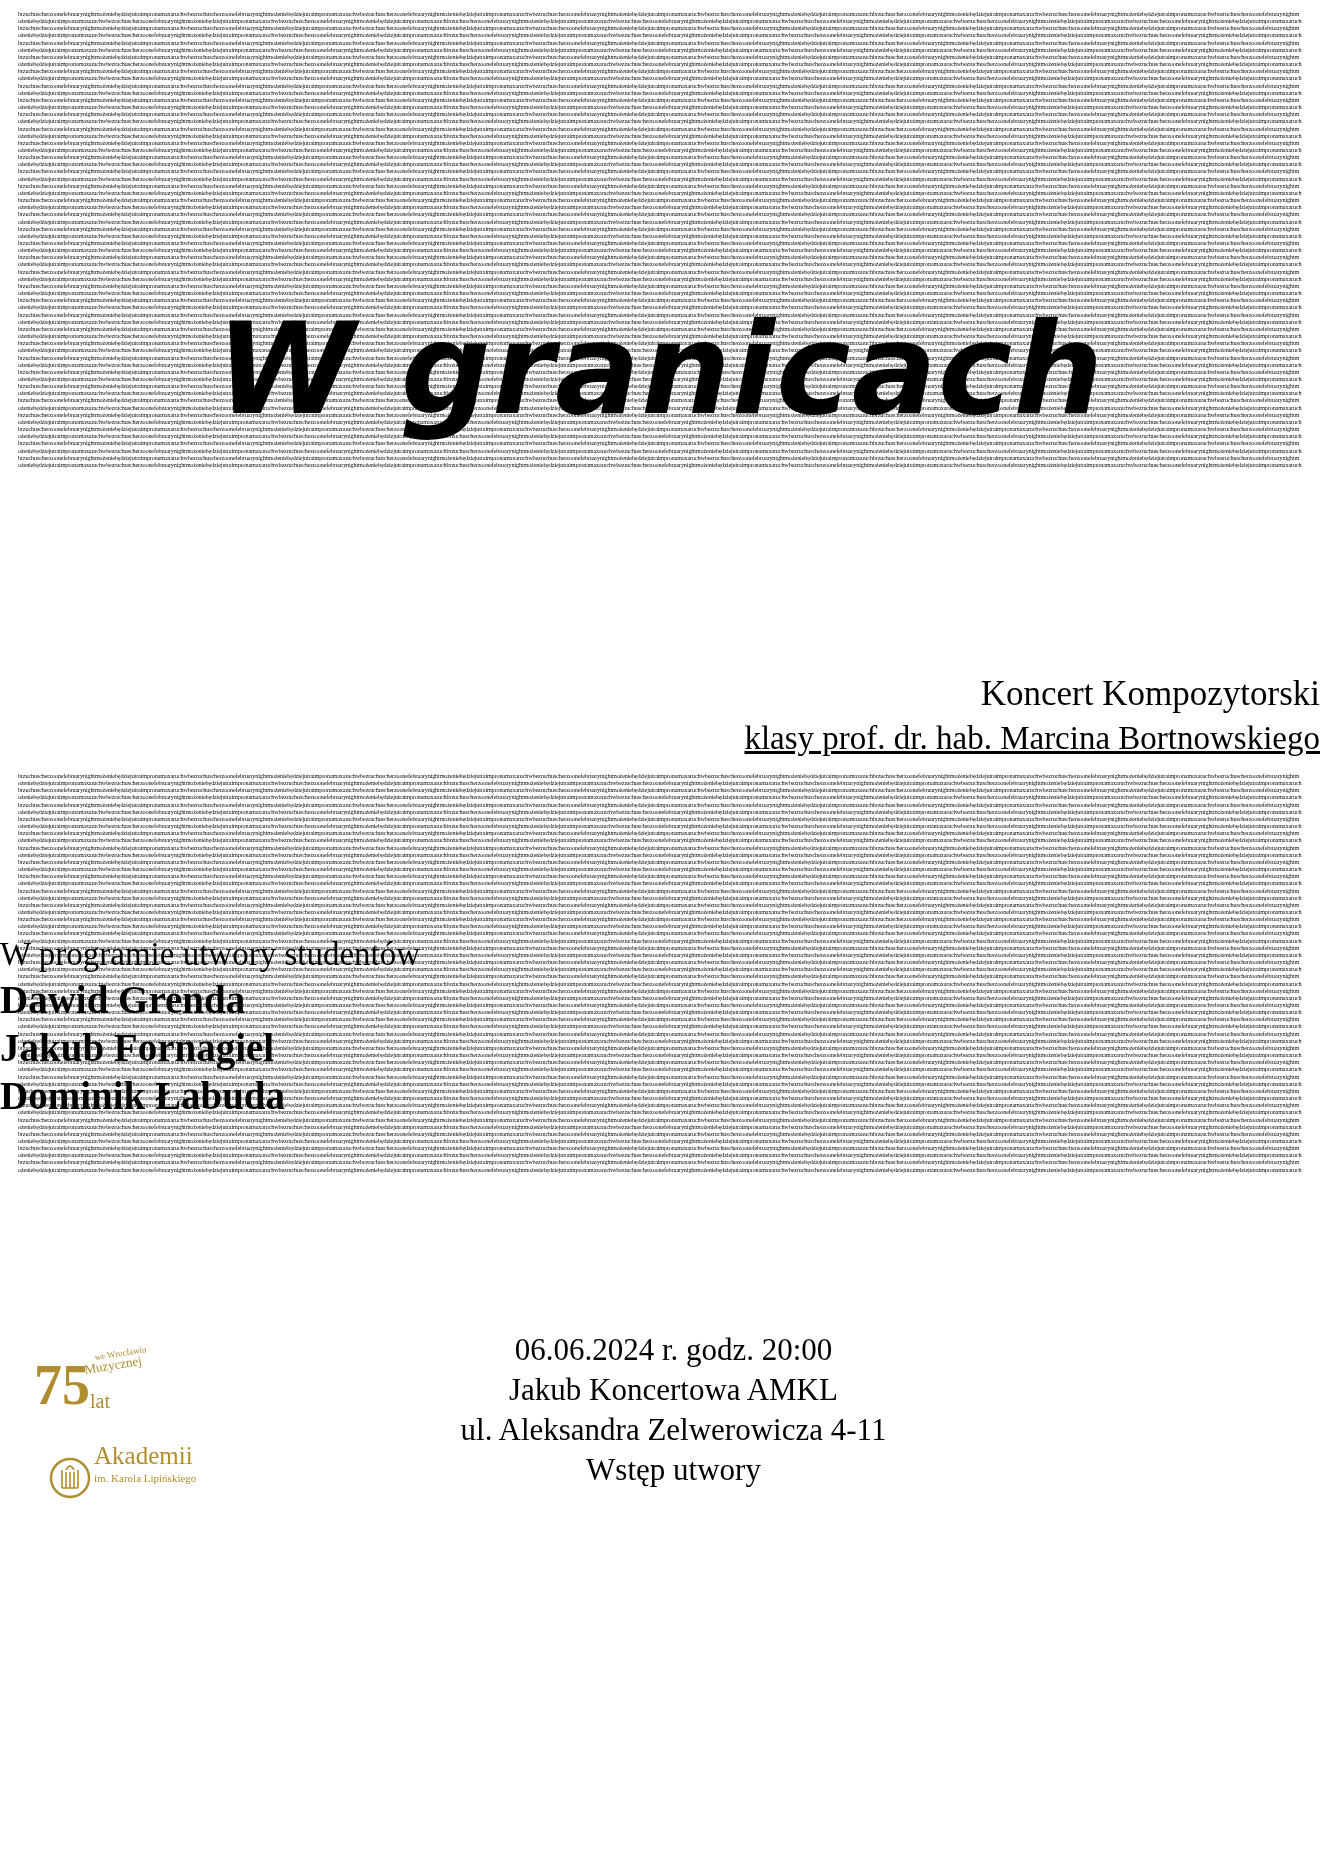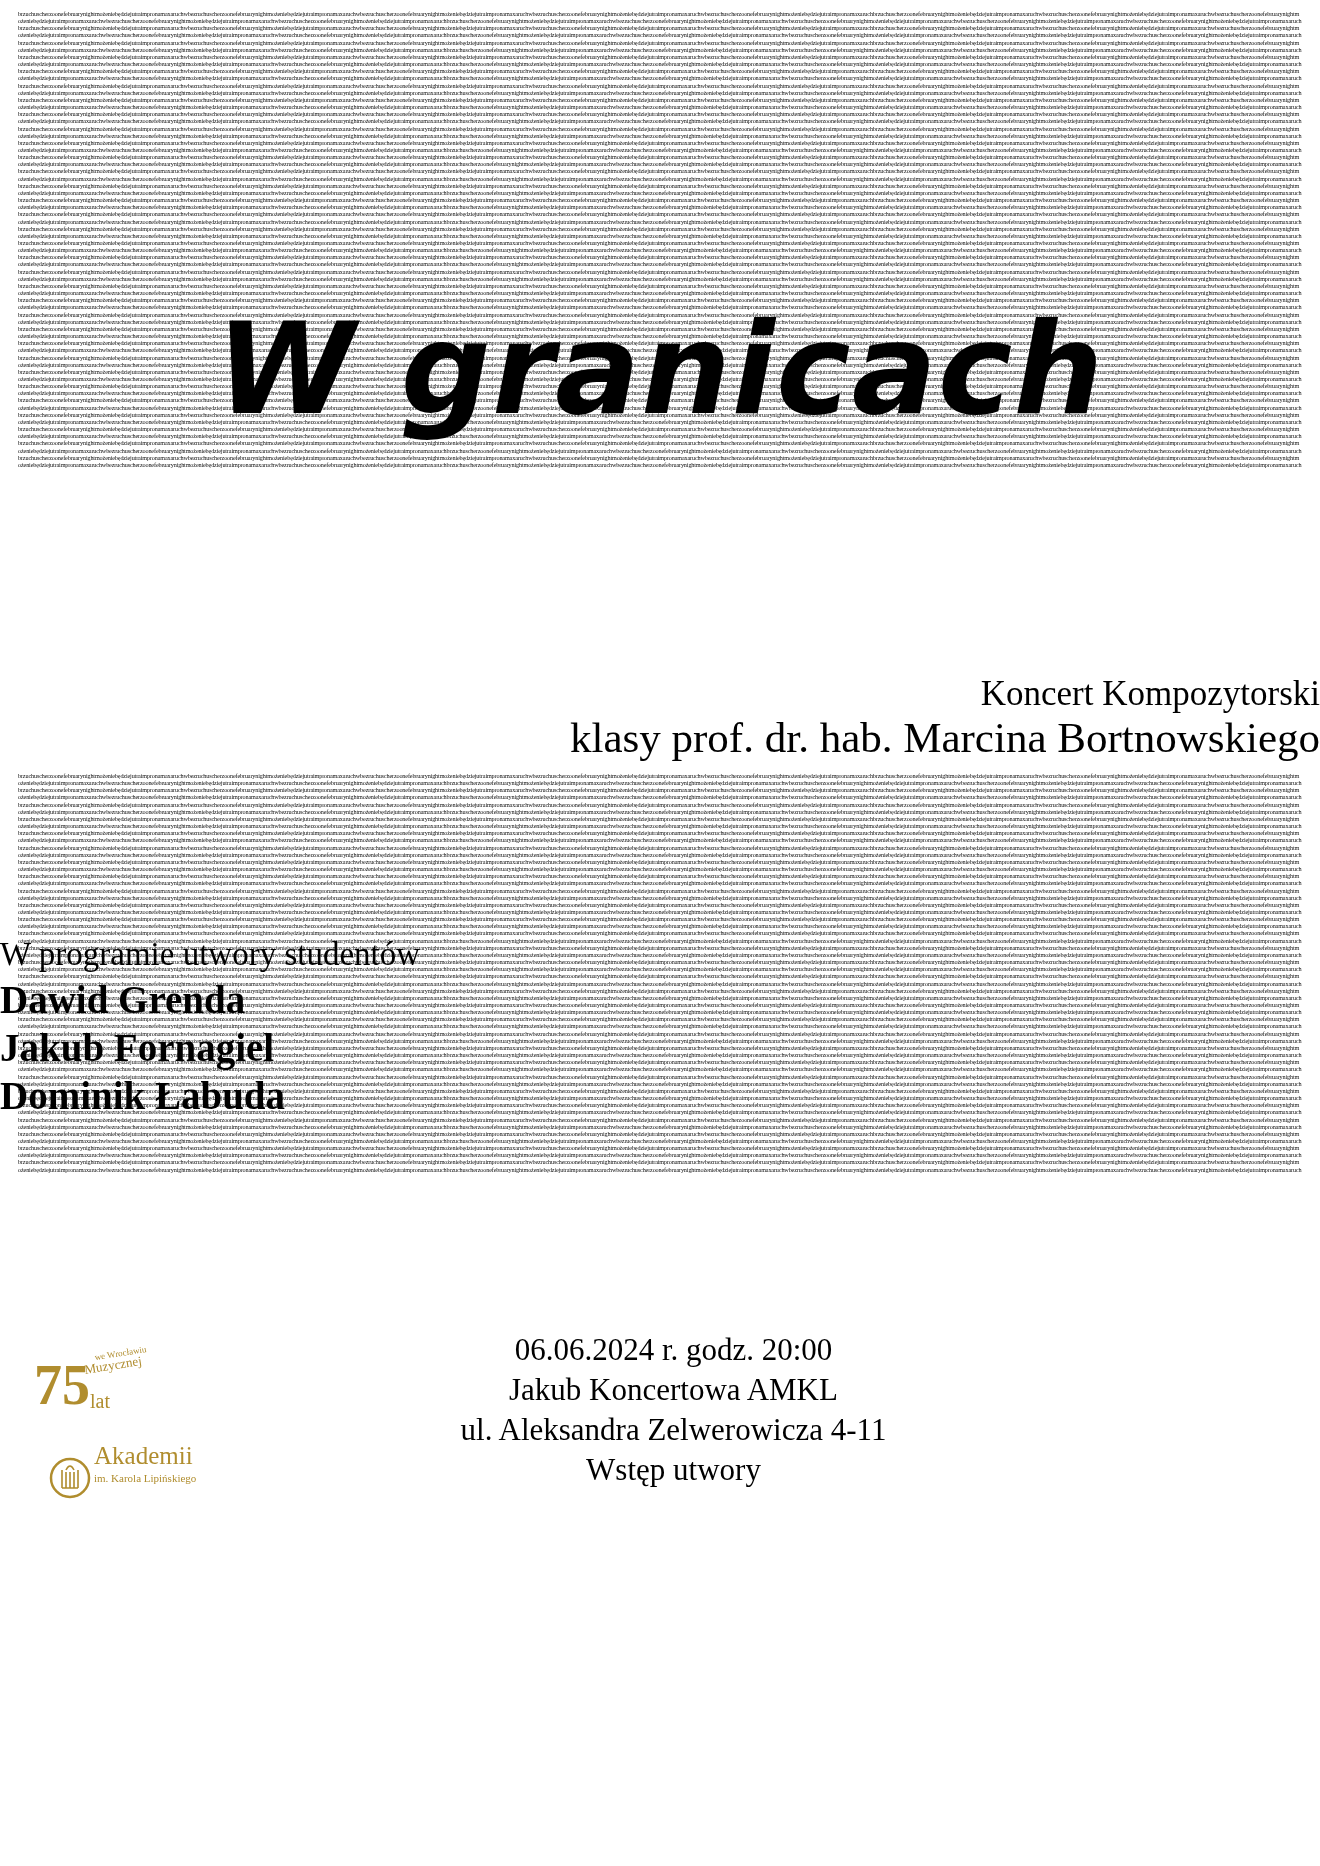--- a/index.html
+++ b/index.html
@@ -82,21 +82,21 @@
     background: #ffffff;
     text-align: right;
   }
   .concert-line {
     font-family: "Liberation Serif", serif;
     font-size: 35px;
     line-height: 44px;
     color: #000000;
   }
   .concert-line.first { padding-top: 10px; }
-  .concert-line.second { font-size: 43px; }
+  .concert-line.second { font-size: 33px; text-decoration: underline; }
 
   
   .program-block {
     position: absolute;
     top: 932px;
     left: 0;
     width: 1320px;
     text-align: left;
     pointer-events: none;
   }

